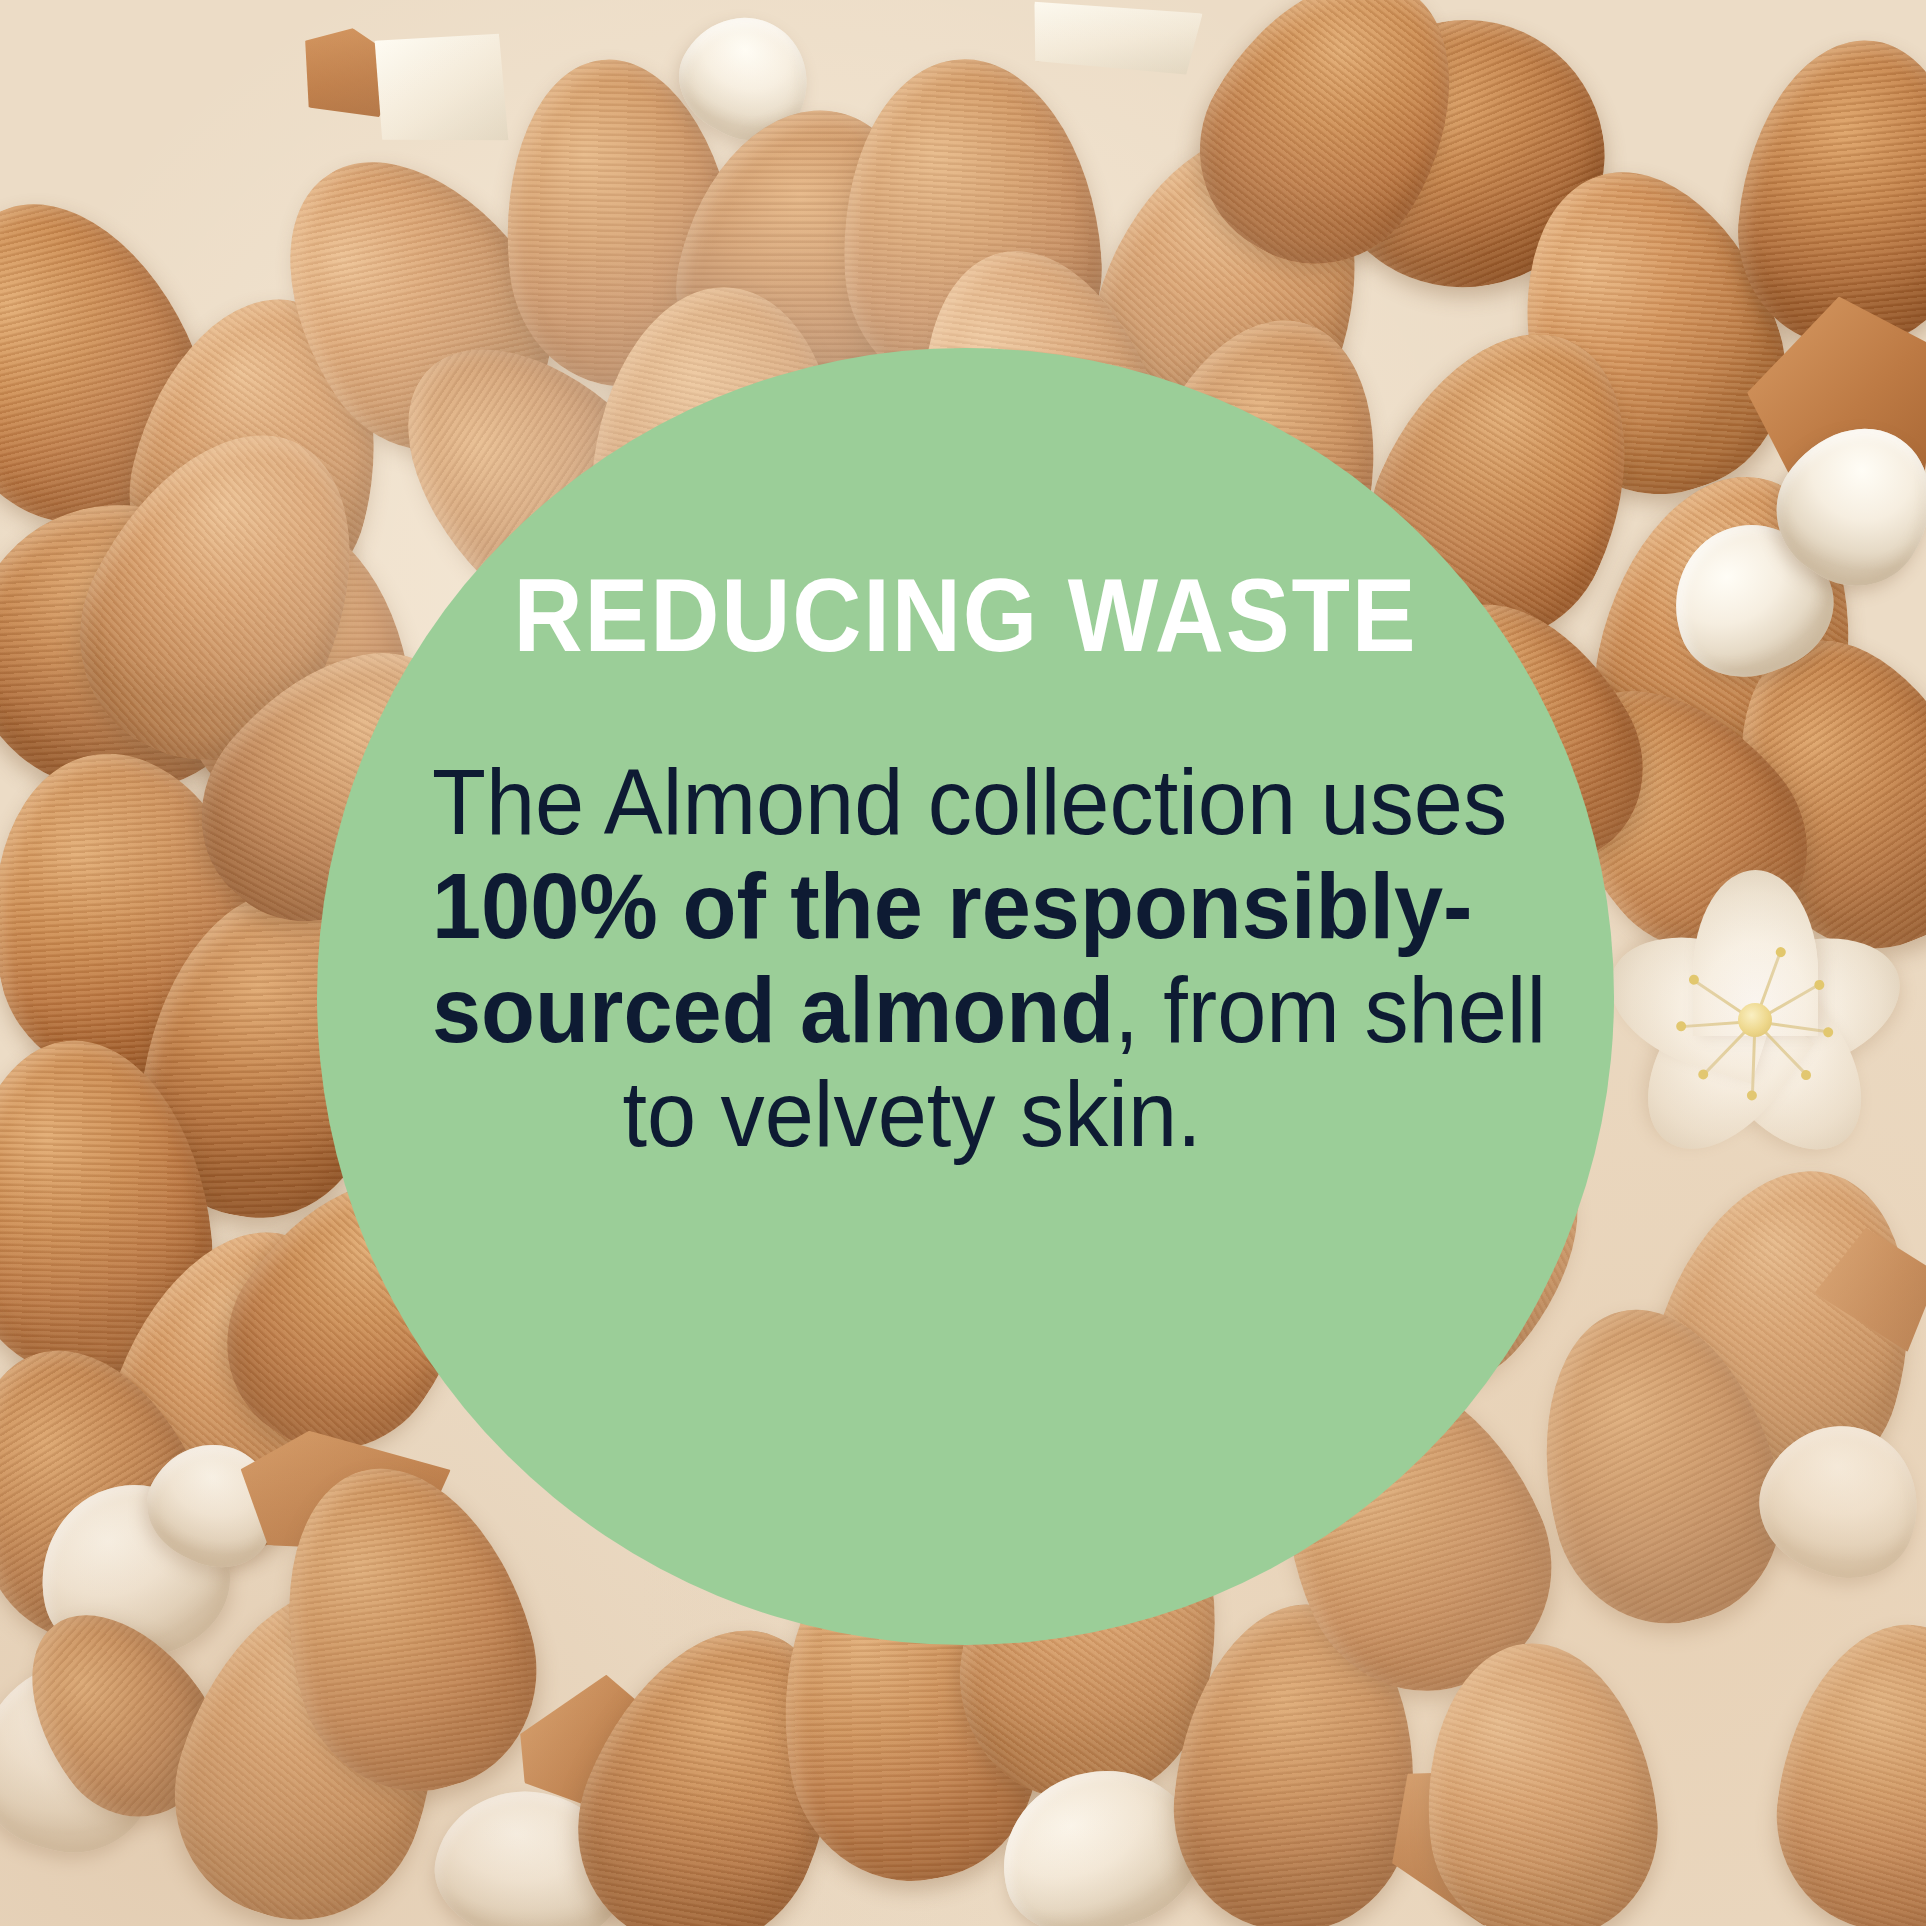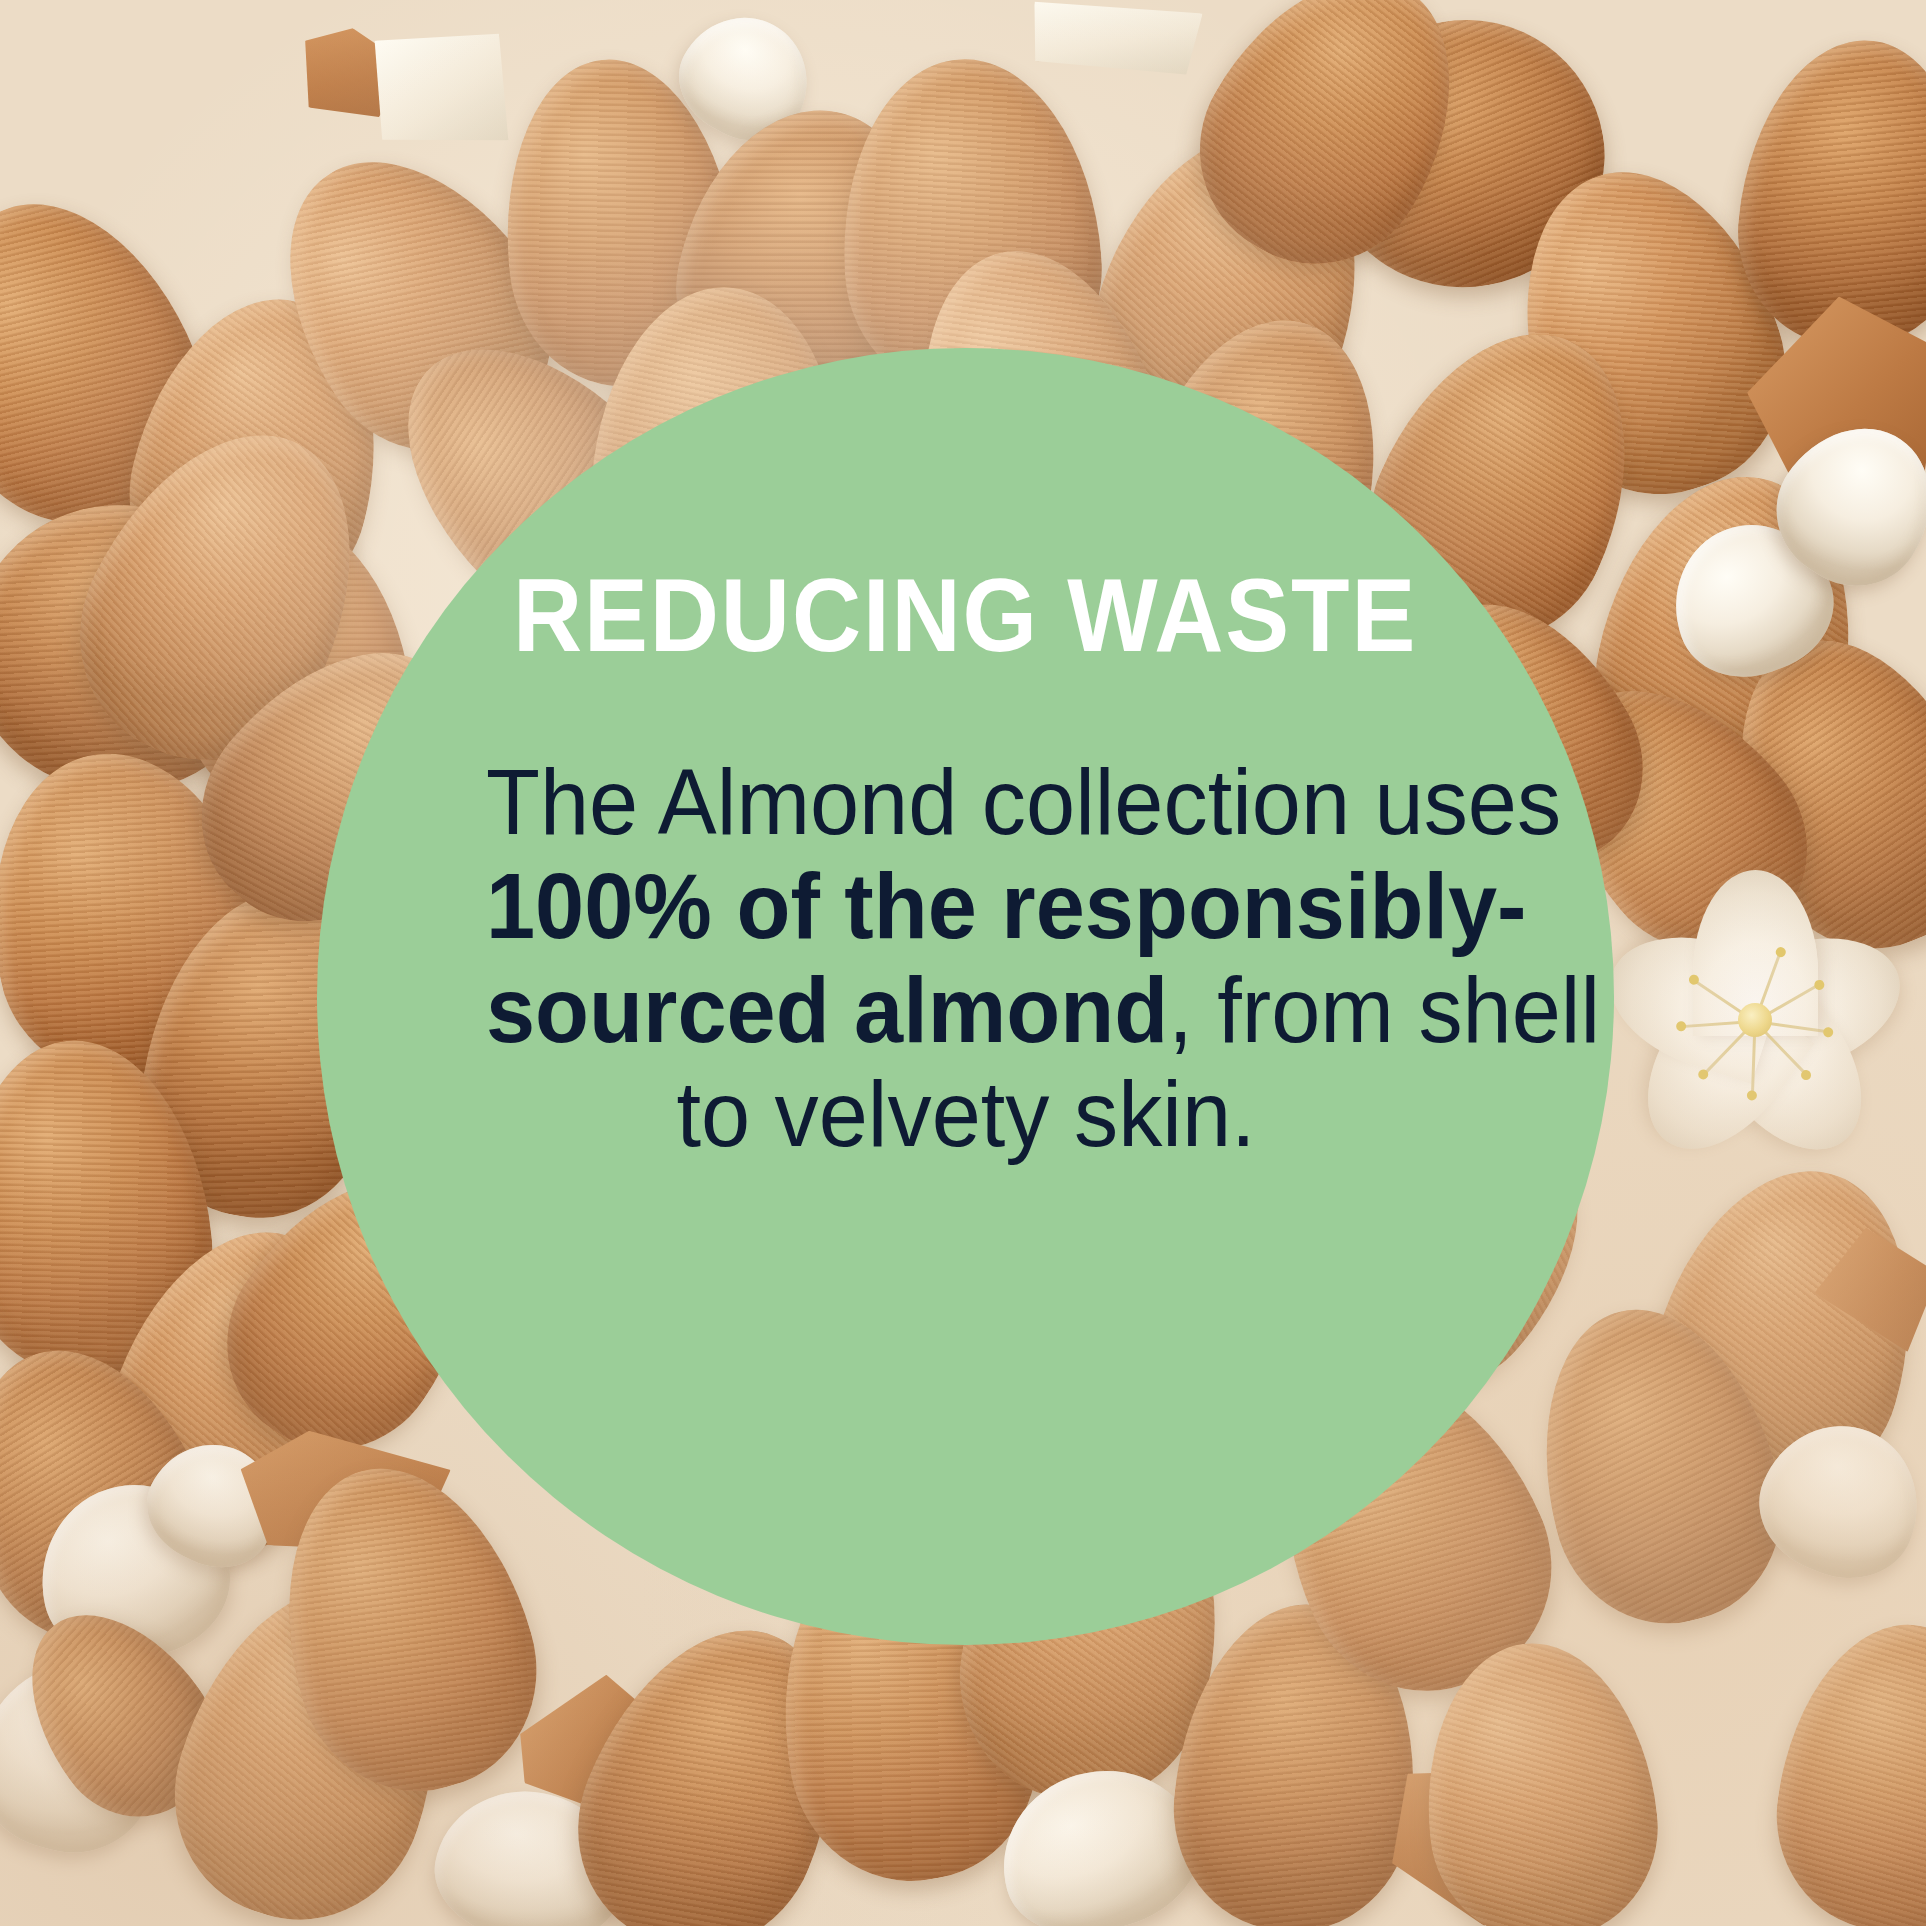--- a/index.html
+++ b/index.html
@@ -153,21 +153,20 @@
   #circle {
     position: absolute;
     left: 317px;
     top: 348px;
     width: 1297px;
     height: 1297px;
     border-radius: 50%;
     background: #9bce98;
     display: flex;
     flex-direction: column;
-    align-items: center;
     justify-content: flex-start;
     box-sizing: border-box;
     padding: 216px 95px 0 95px;
   }
   #heading {
     color: #ffffff;
     font-weight: 700;
     font-size: 103px;
     line-height: 1.0;
     letter-spacing: 2px;

